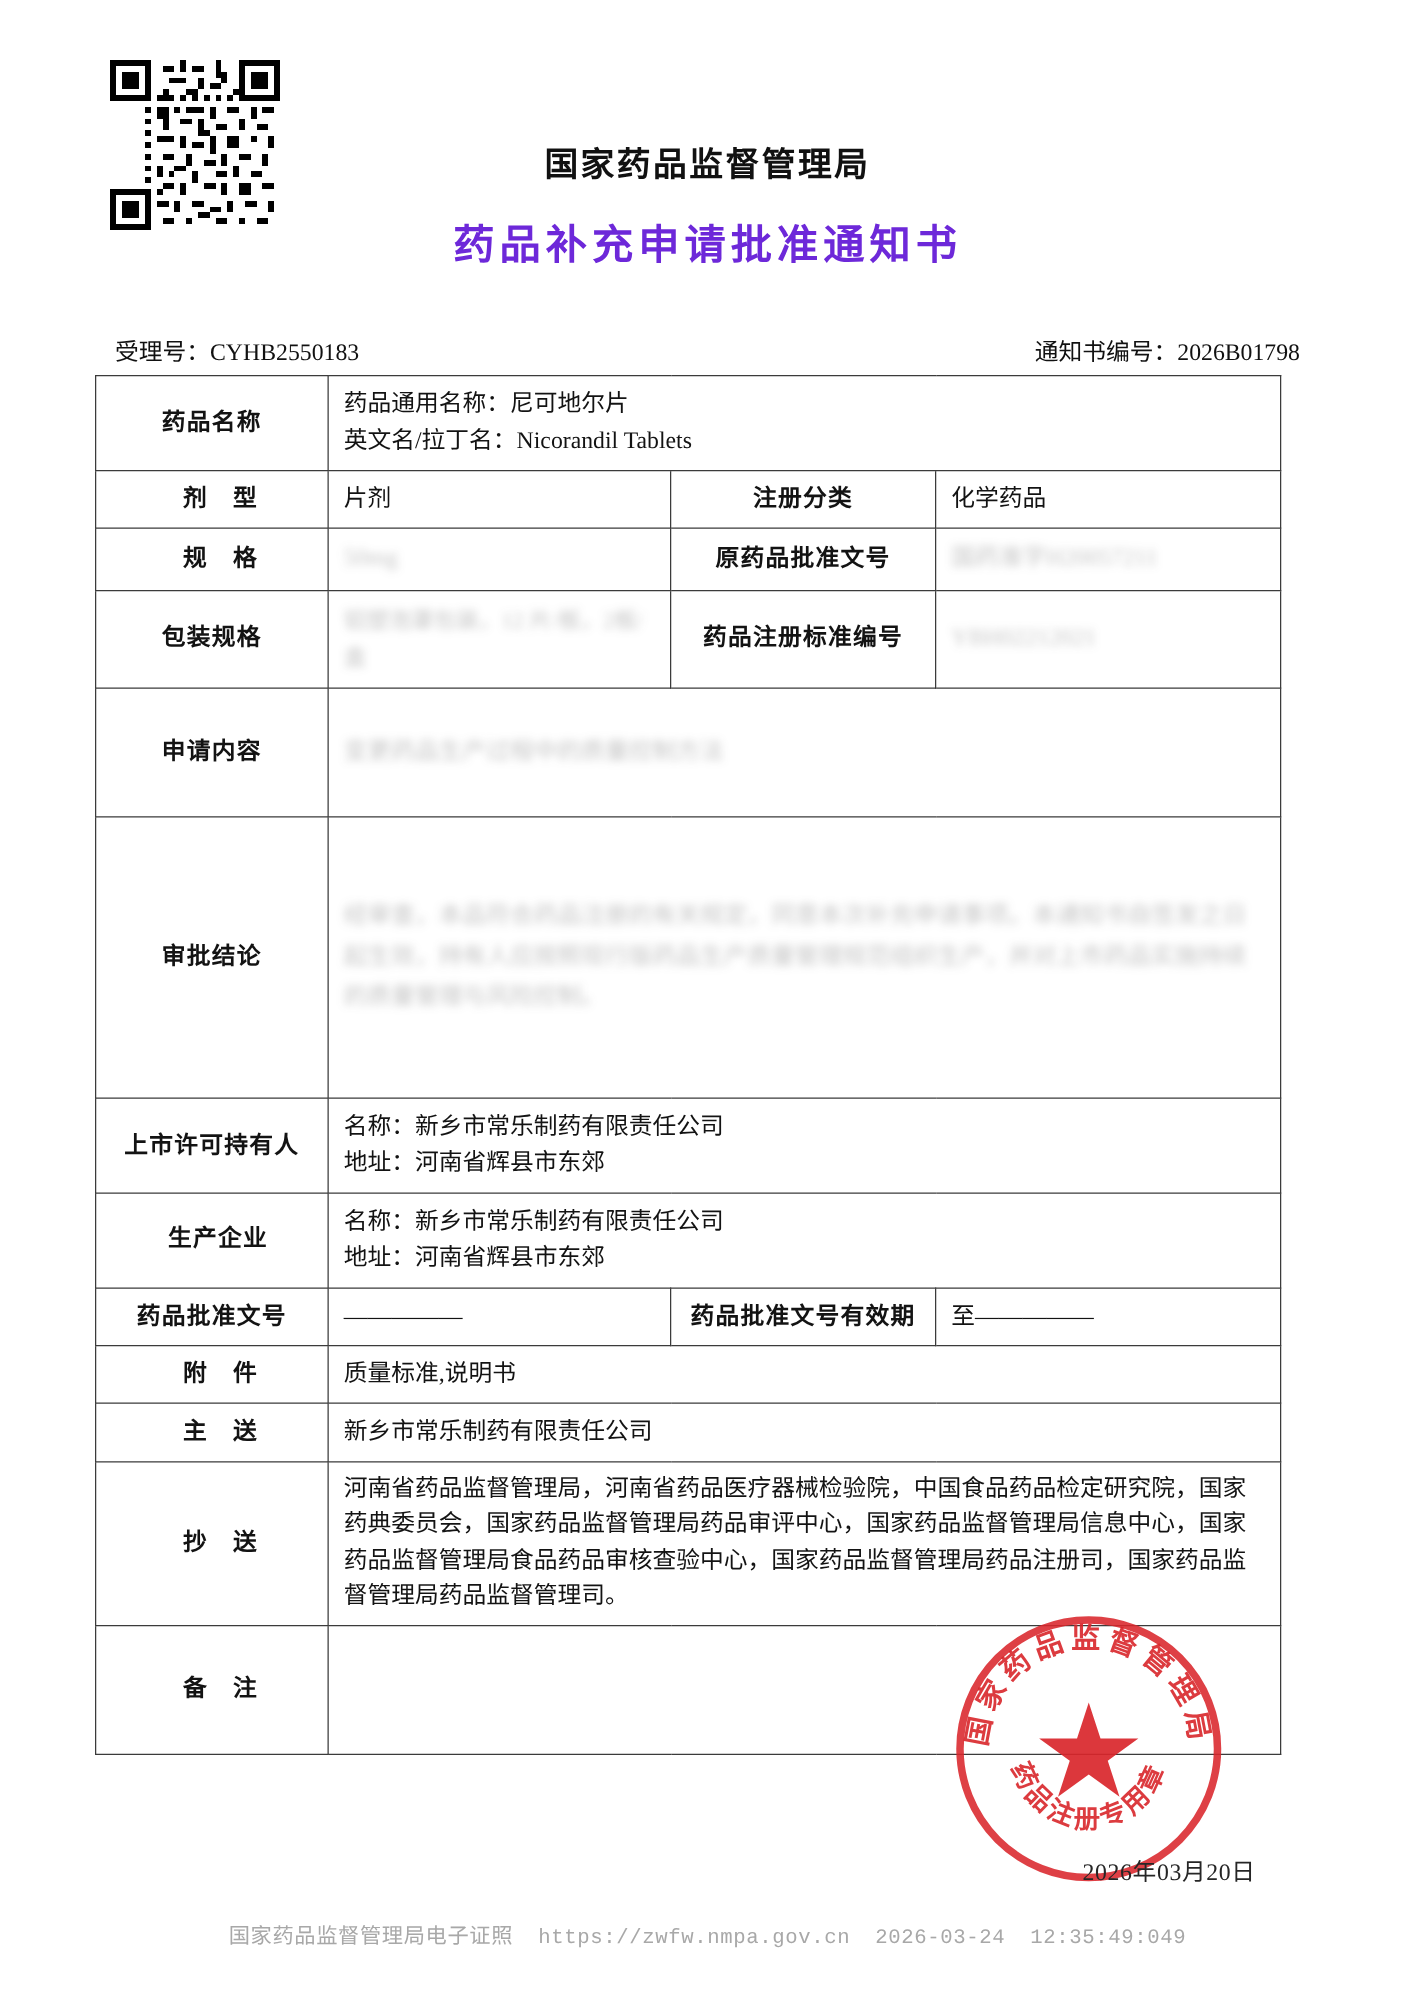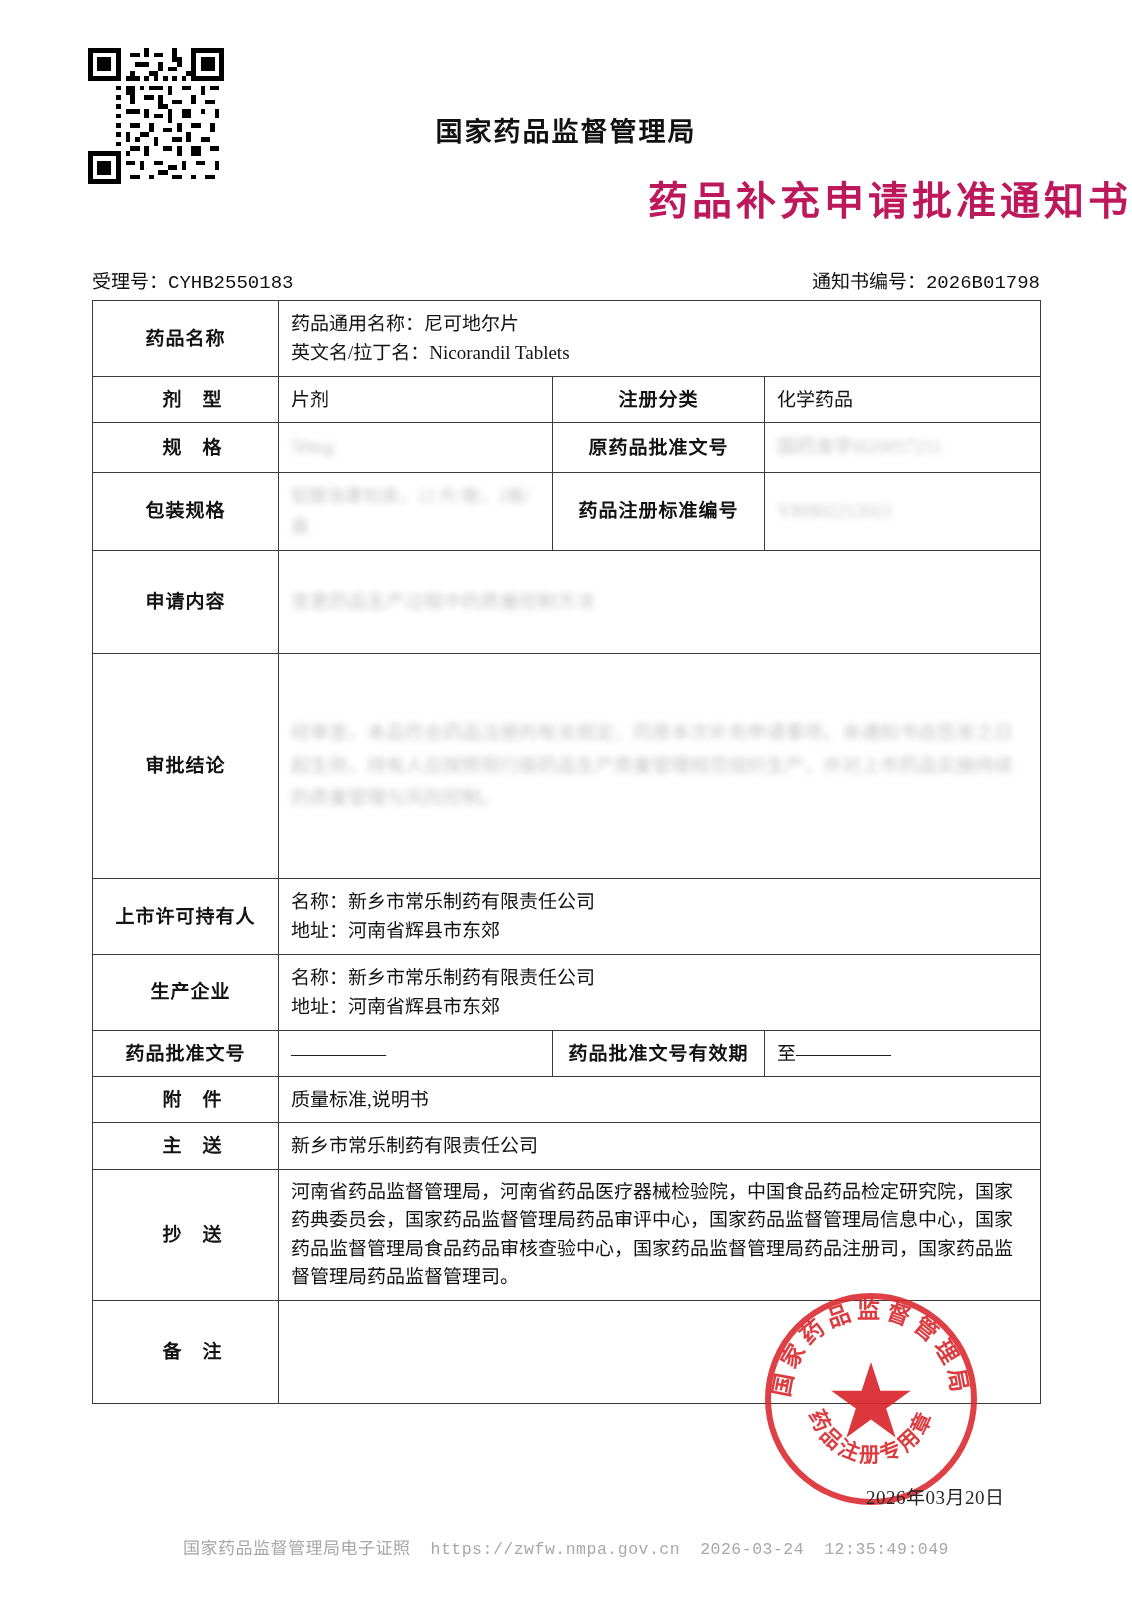--- a/index.html
+++ b/index.html
@@ -43,46 +43,45 @@
   .org-name {
     font-family: "Liberation Sans", "DejaVu Sans", sans-serif;
     font-size: 27px;
     font-weight: bold;
     letter-spacing: 2px;
     color: #111;
   }
   .doc-title {
     margin-top: 20px;
     font-family: "Liberation Serif", "DejaVu Serif", serif;
-    font-size: 40px;
+    font-size: 33px;
     font-weight: bold;
     letter-spacing: 4px;
-    color: #be185d;
-    text-align: right;
+    color: #6d28d9;
   }
 
   
   .refline {
     position: absolute;
     left: 92px;
     top: 266px;
     width: 948px;
     font-size: 19px;
     color: #111;
     display: flex;
     justify-content: space-between;
     align-items: baseline;
-    font-family: Liberation Mono, monospace;
+    font-family: Liberation Serif, serif;
   }
   .refline .left, .refline .right { white-space: nowrap; }
 
   
   table.main {
     position: absolute;
-    left: 92px;
+    left: 76px;
     top: 300px;
     width: 948px;
     border-collapse: collapse;
     table-layout: fixed;
   }
   table.main td {
     border: 1px solid #3b3b3b;
     padding: 8px 12px;
     font-size: 19px;
     vertical-align: middle;

